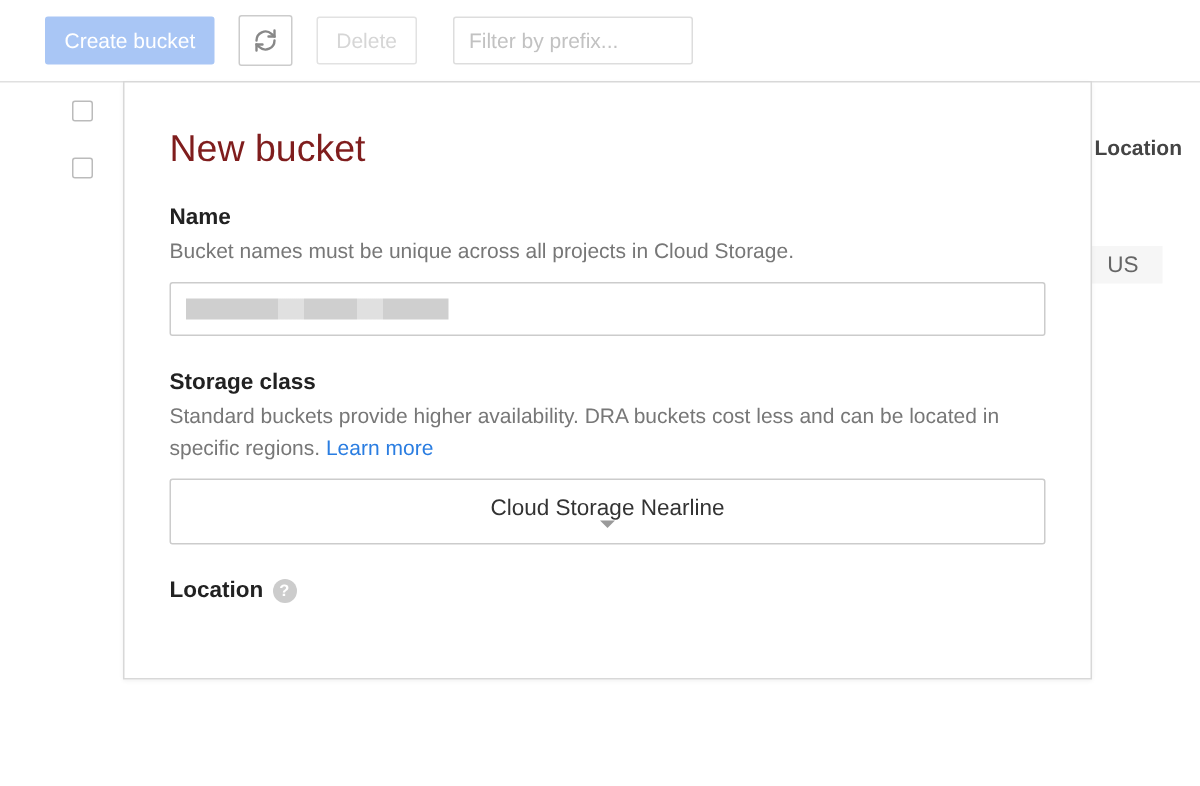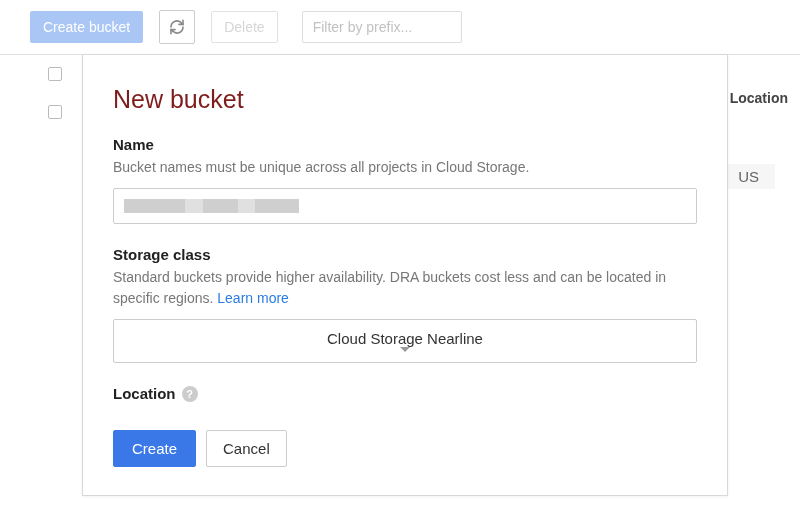--- a/index.html
+++ b/index.html
@@ -256,17 +256,13 @@
     </div>
   </div>
 
   <div class="field">
     <div class="field-label">
       <span>Location</span>
       <span class="help-icon">?</span>
     </div>
   </div>
 
-  <div class="dialog-actions">
-    <button class="btn-primary">Create</button>
-    <button class="btn-secondary">Cancel</button>
-  </div>
 </div>
 
 </body></html>

